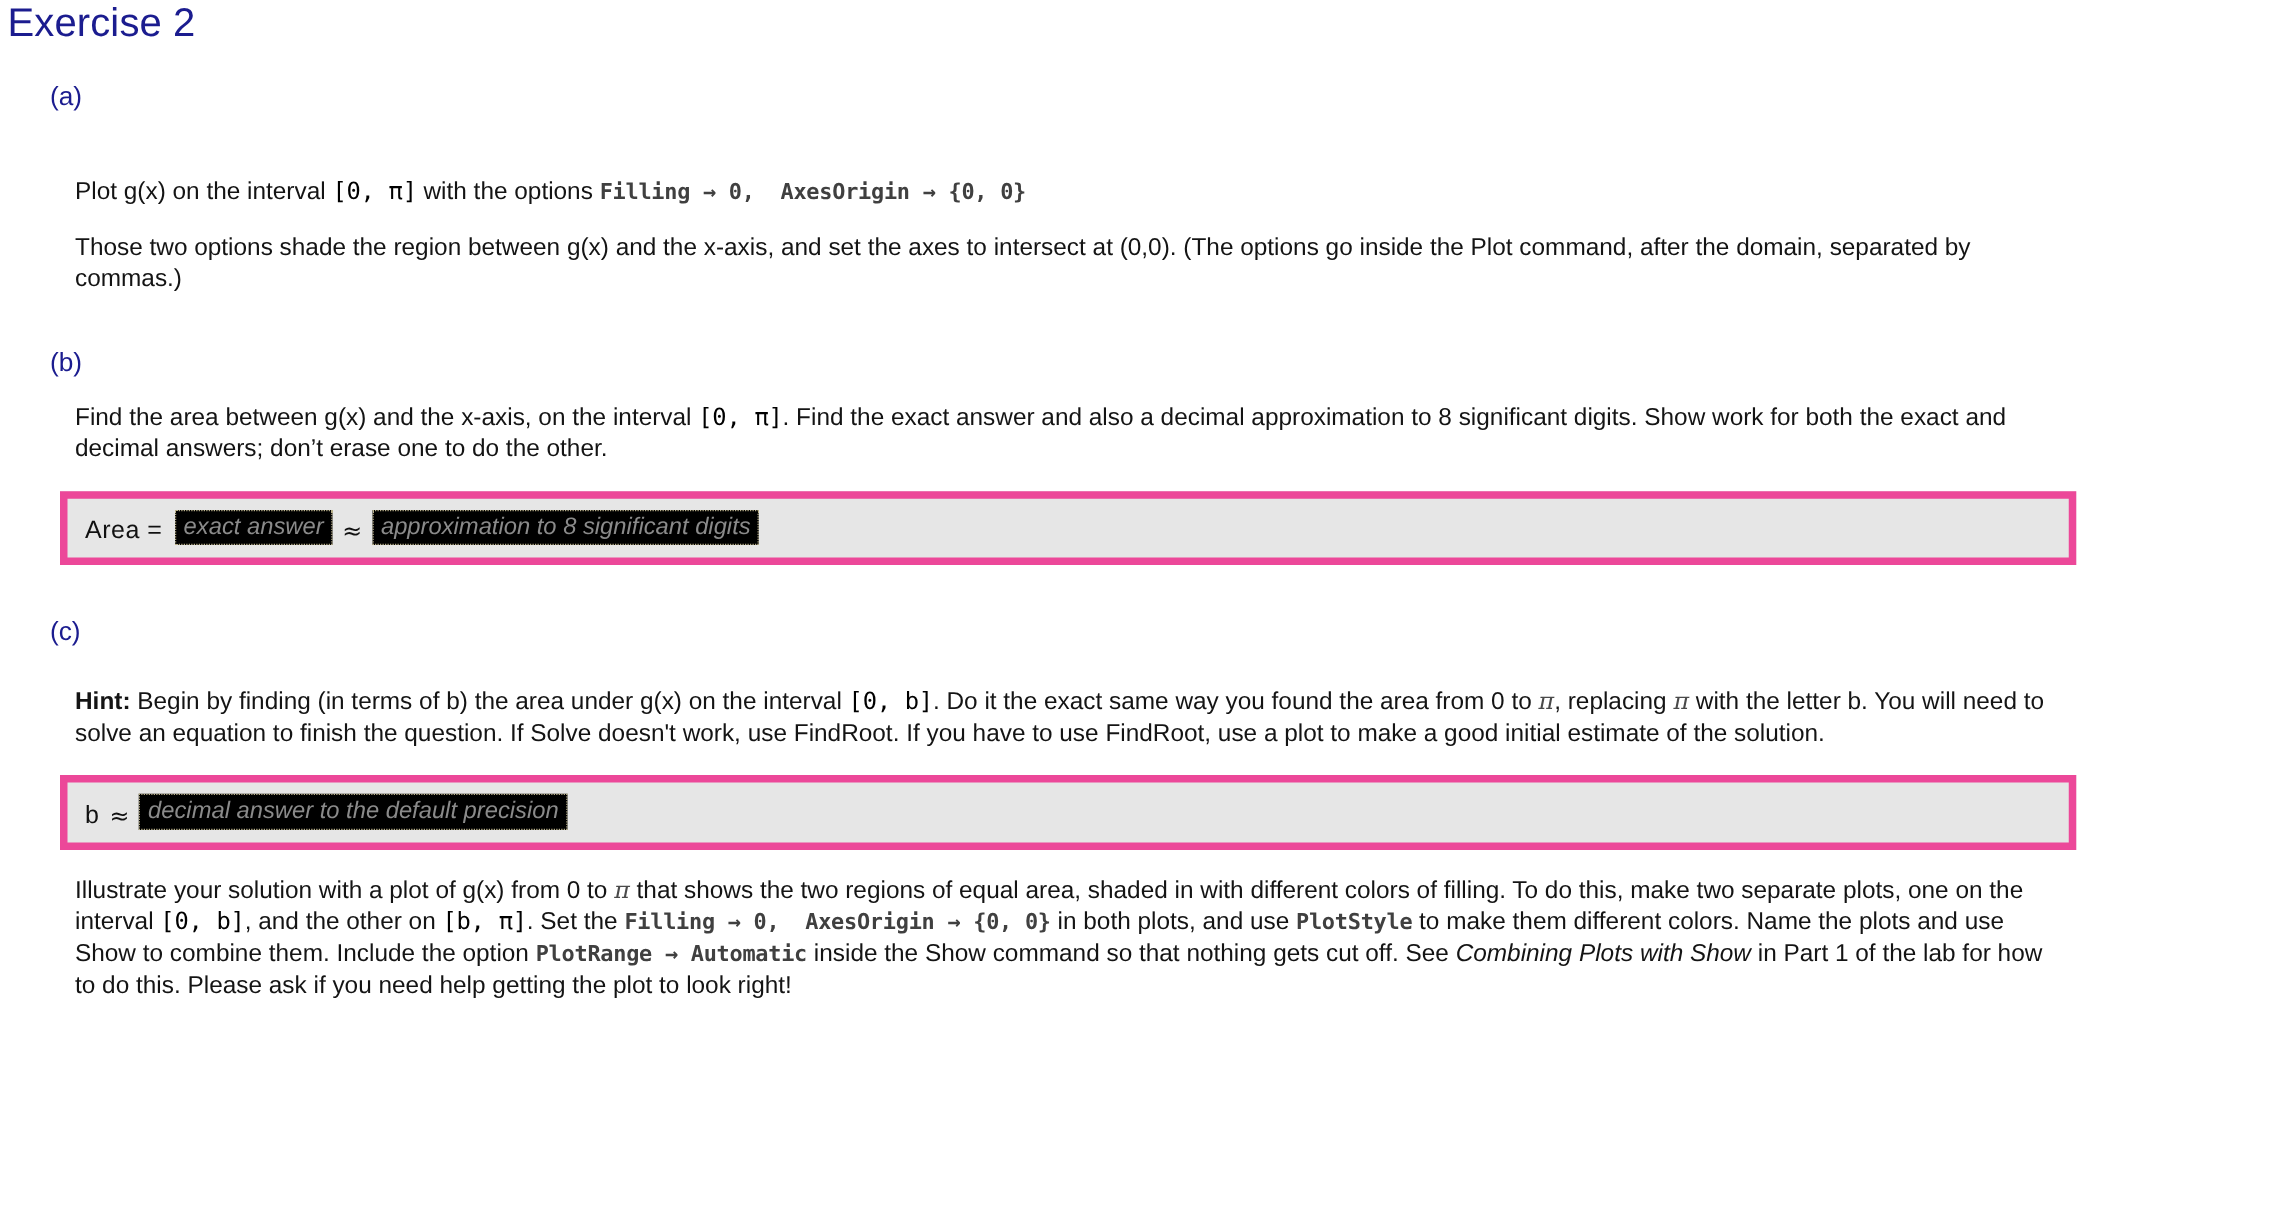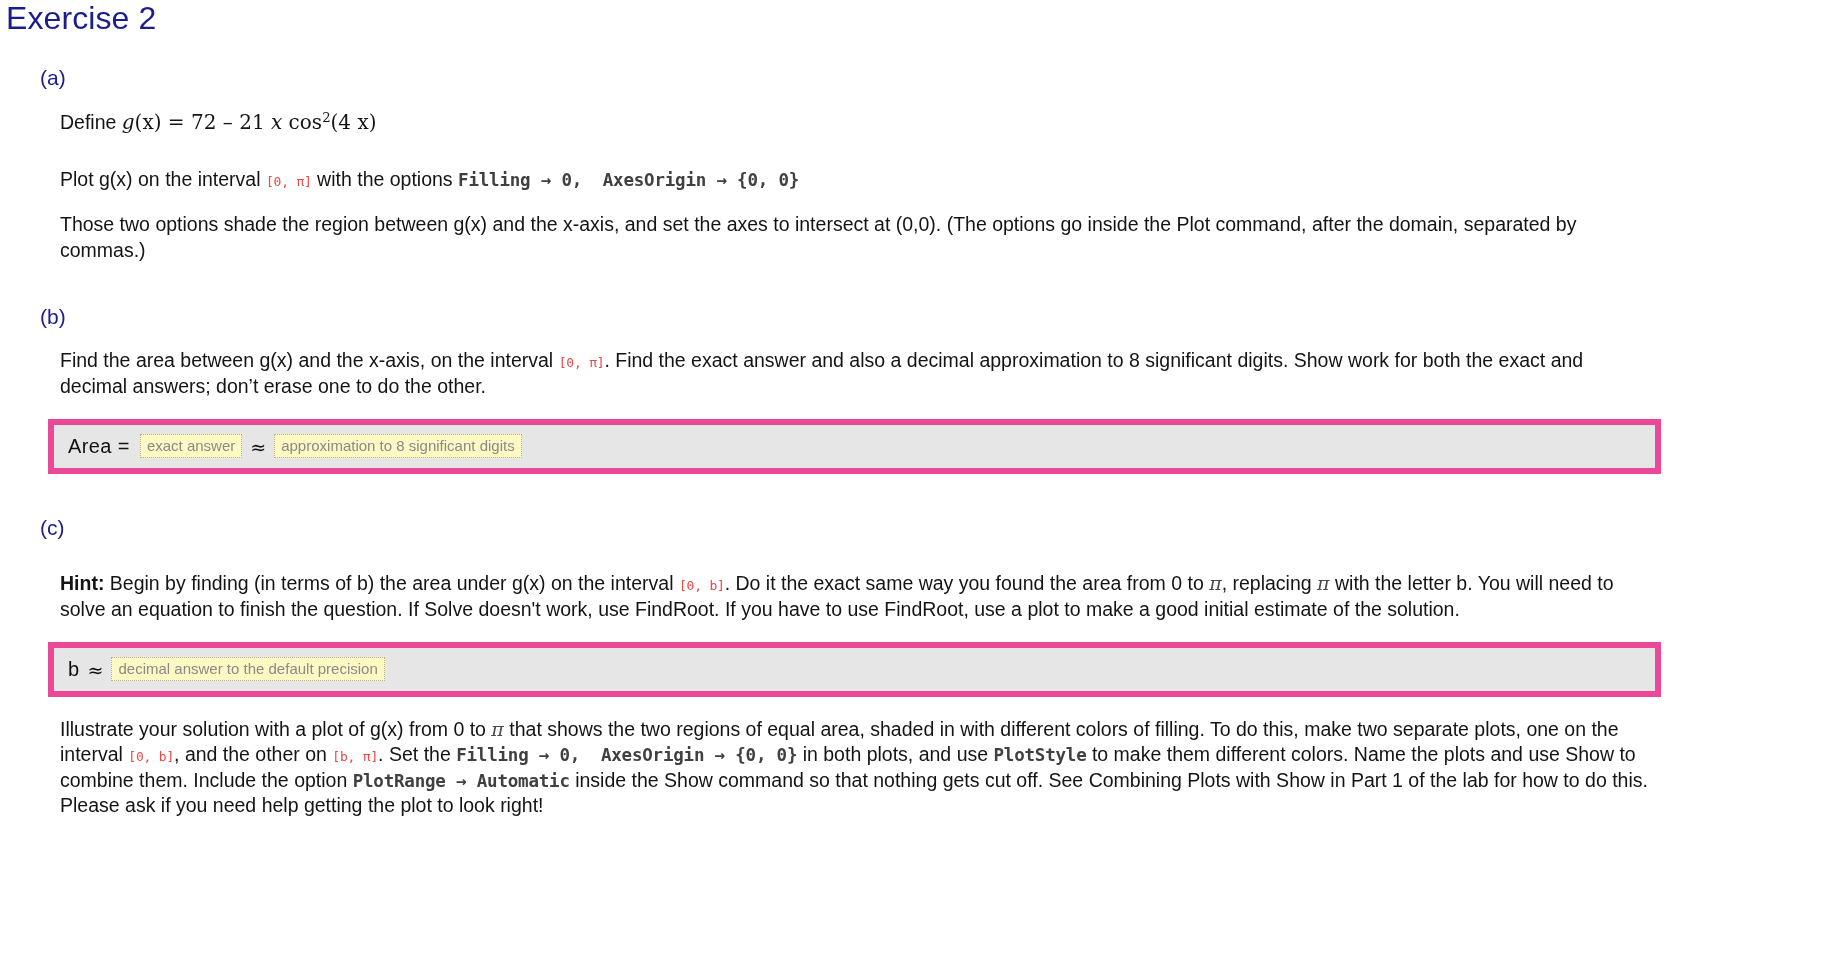--- a/index.html
+++ b/index.html
@@ -85,33 +85,33 @@
   
   .code {
     font-family: "DejaVu Sans Mono", monospace;
     font-size: 17.5px;
     font-weight: bold;
     color: #404040;
     letter-spacing: -0.2px;
   }
   .code-lite {
     font-family: "DejaVu Sans Mono", monospace;
-    font-size: 13px;
+    font-size: 19px;
     font-weight: normal;
-    color: #ef4444;
+    color: #000000;
     letter-spacing: -0.2px;
   }
   .pi-body {
     font-family: "DejaVu Serif", serif;
     font-style: italic;
     color: #4a4a4a;
     font-size: 19px;
   }
   .bold { font-weight: bold; }
-  .ital { }
+  .ital { font-style: italic; }
 
   
   .answer-box {
     margin-left: 48px;
     margin-right: 14px;
     background: #e6e6e6;
     border: 6px solid #ec4899;
     box-sizing: border-box;
     padding: 9px 14px 10px 14px;
     display: flex;
@@ -124,44 +124,44 @@
     letter-spacing: 0.4px;
     white-space: nowrap;
   }
   .approx-sign {
     font-size: 19px;
     color: #111;
     margin: 0 8px;
     font-family: "DejaVu Sans", sans-serif;
   }
   .placeholder-field {
-    background: #fef9c3;
+    background: #000000;
     border: 1px dotted #b9b08a;
     color: #8a8a8a;
-    font-size: 15px;
+    font-style: italic;
+    font-size: 19px;
     padding: 2px 6px 3px 6px;
     white-space: nowrap;
     line-height: 1.15;
   }
 </style>
 </head>
 <body>
 
 <div class="page">
 
   <div class="ex-title">Exercise 2</div>
 
   <div class="gap-l"></div>
 
   <div class="part-letter">(a)</div>
 
   <div class="gap-m"></div>
 
   <div class="body">
-    <p><span>Define </span><span class="var">g</span><span class="mop">(x)</span><span class="mop"> = </span><span class="mnum">72</span><span class="mop"> – </span><span class="mnum">21</span><span class="var"> x </span><span class="mop">cos</span><sup class="sq mop">2</sup><span class="mop">(4 x)</span></p>
 
     <div class="gap-m"></div>
 
 
     <div class="gap-s"></div>
 
     <p><span>Plot g(x) on the interval </span><span class="code-lite">[0, π]</span><span> with the options </span><span class="code">Filling → 0,</span><span class="code">&nbsp;&nbsp;</span><span class="code">AxesOrigin → {0, 0}</span></p>
 
     <div class="gap-m"></div>
 

